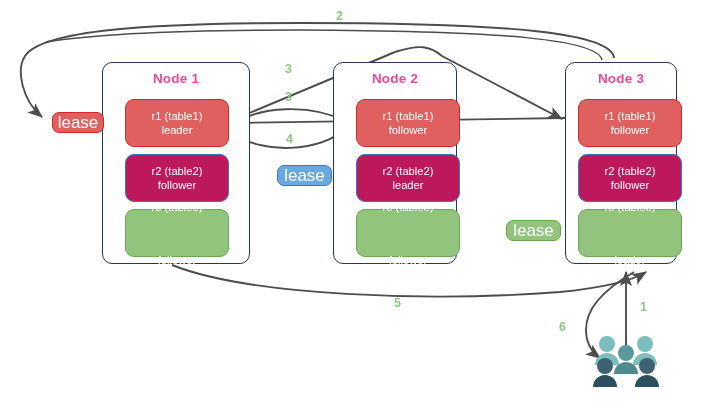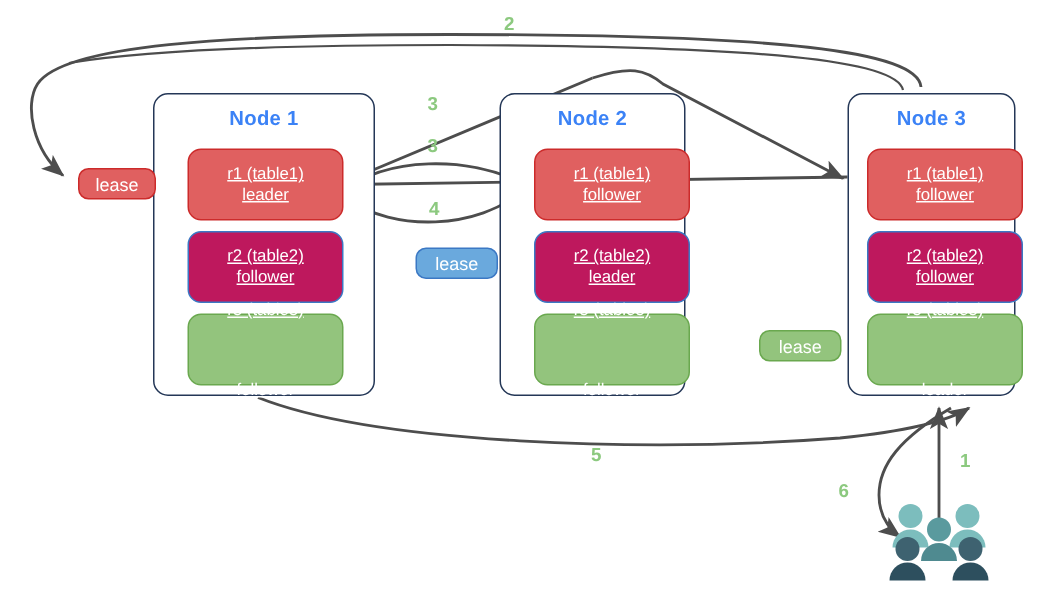--- a/index.html
+++ b/index.html
@@ -21,51 +21,50 @@
     background:#ffffff;
     box-sizing:border-box;
   }
   .node-title{
     position:absolute;
     left:0;right:0;
     top:8px;
     text-align:center;
     font-size:13.5px;
     font-weight:bold;
-    color:#3b82f6;
+    color:#ec4899;
     letter-spacing:.2px;
   }
   .replica{
     position:absolute;
     left:22px;
     width:104px;
     height:48px;
     border-radius:9px;
     box-sizing:border-box;
     display:flex;
     flex-direction:column;
     align-items:center;
     justify-content:center;
     color:#ffffff;
     font-size:11.2px;
     line-height:14px;
     text-align:center;
-    text-decoration:underline;
   }
   .rep-red{background:#e06060;border:1.6px solid #cc2b2b;}
   .rep-blue{background:#be185d;border:1.6px solid #3b78c4;}
   .rep-green{background:#93c47d;border:1.6px solid #6aa84f;gap:39px;}
 
   .lease{
     position:absolute;
     border-radius:7px;
     box-sizing:border-box;
     display:flex;align-items:center;justify-content:center;
     color:#ffffff;
-    font-size:12px;
+    font-size:17px;
     height:21px;
   }
   .lease-red{background:#e06060;border:1.6px solid #cc2b2b;}
   .lease-blue{background:#6aa9dd;border:1.6px solid #3b78c4;}
   .lease-green{background:#93c47d;border:1.6px solid #6aa84f;}
 
   .step-label{
     position:absolute;
     color:#8cc97f;
     font-size:12.5px;

